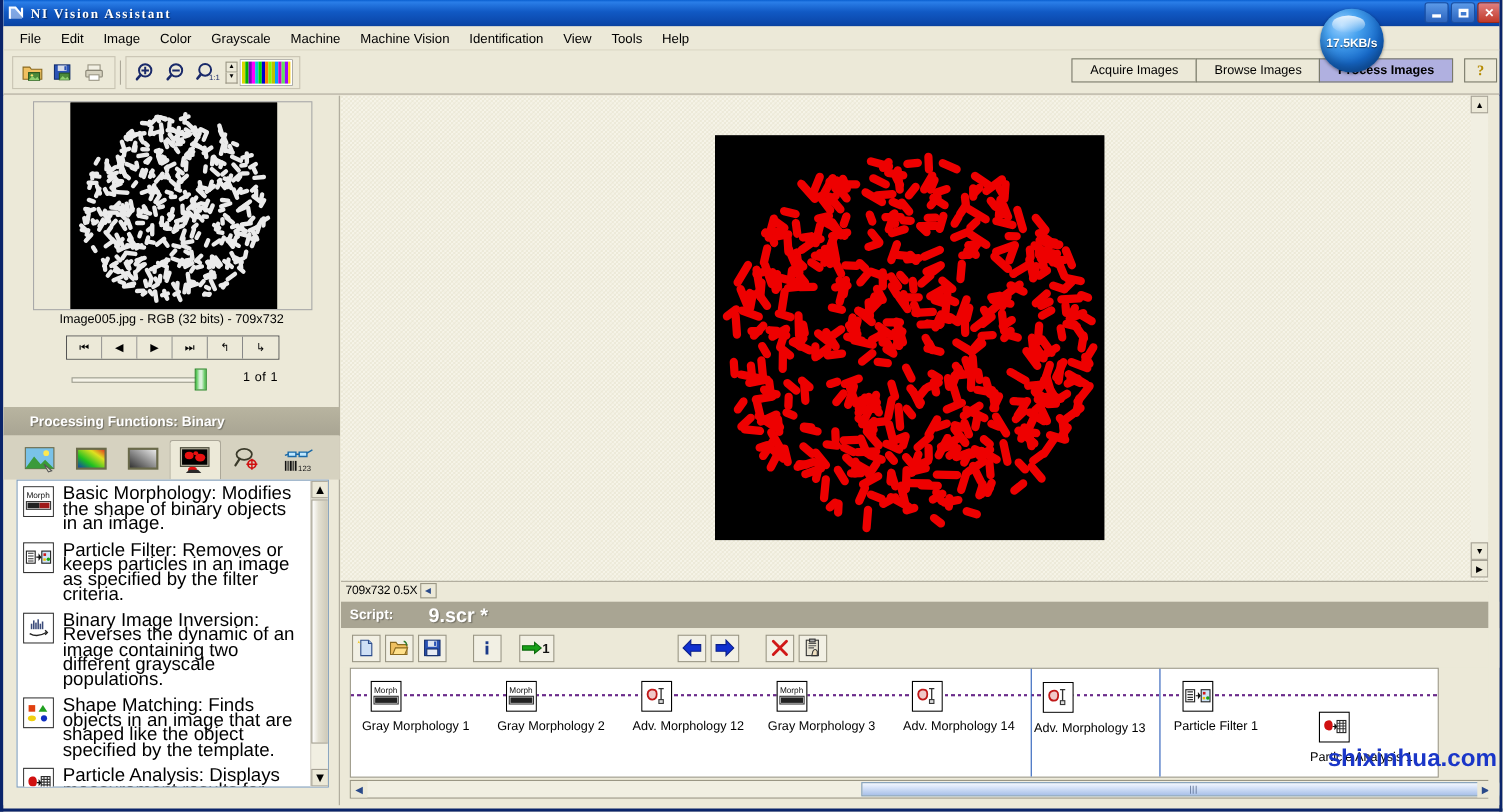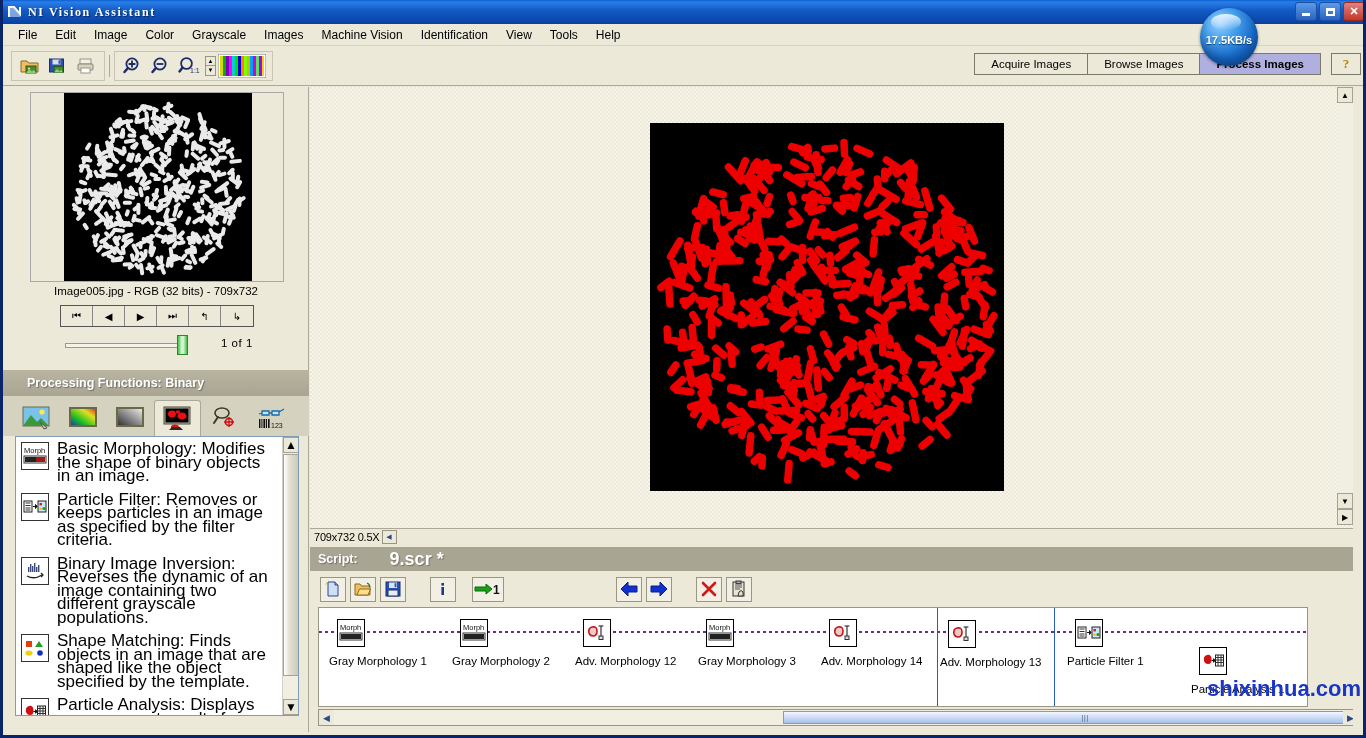--- a/index.html
+++ b/index.html
@@ -368,21 +368,21 @@
         </div>
     </div>
   </div>
 
   <div id="menubar">
     <div class="mi">File</div>
     <div class="mi">Edit</div>
     <div class="mi">Image</div>
     <div class="mi">Color</div>
     <div class="mi">Grayscale</div>
-    <div class="mi">Images</div>
+    <div class="mi">Machine</div>
     <div class="mi">Machine Vision</div>
     <div class="mi">Identification</div>
     <div class="mi">View</div>
     <div class="mi">Tools</div>
     <div class="mi">Help</div>
   </div>
 
   <div id="toolbar">
     <div class="tb-group" style="margin-left:8px;border:1px solid #c8c4b2;height:30px;">
       <div class="tbtn">

